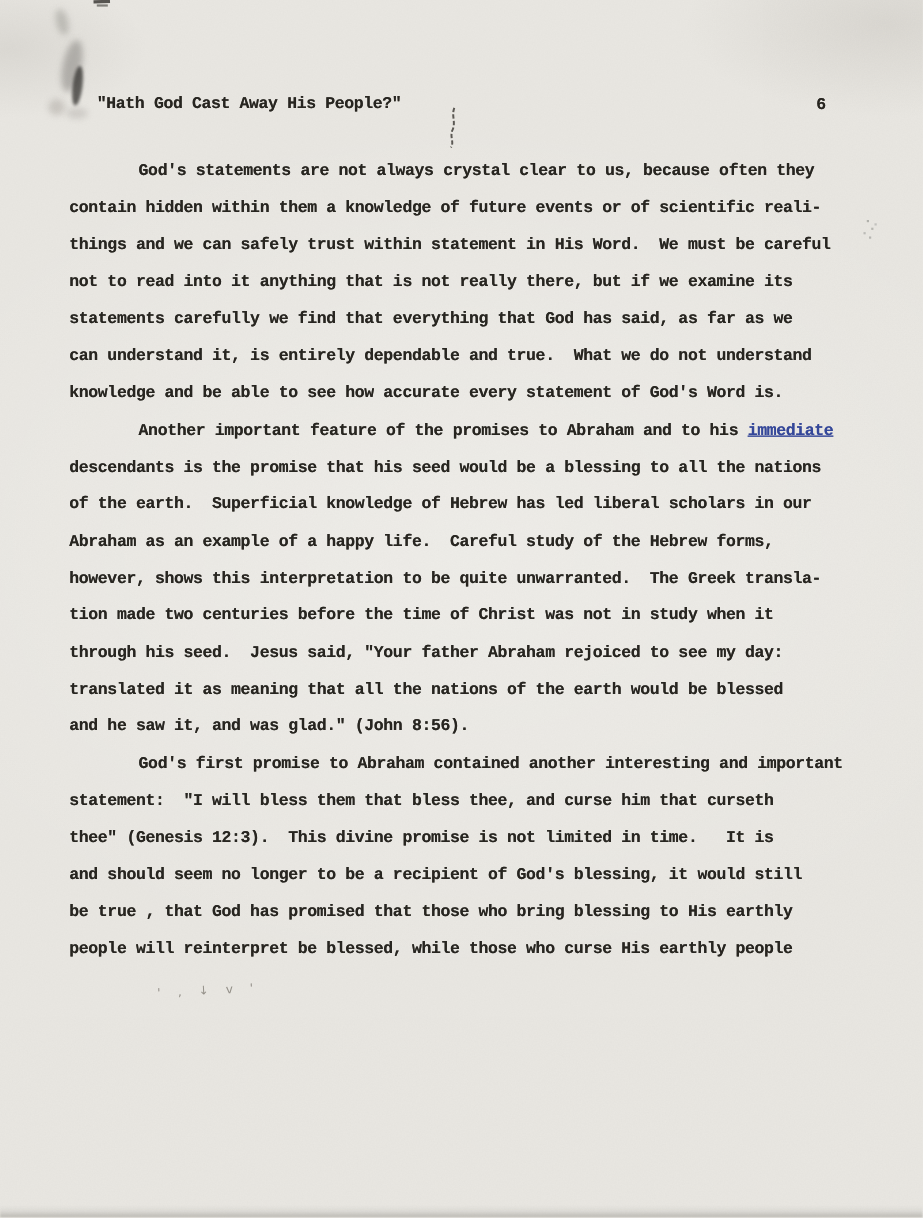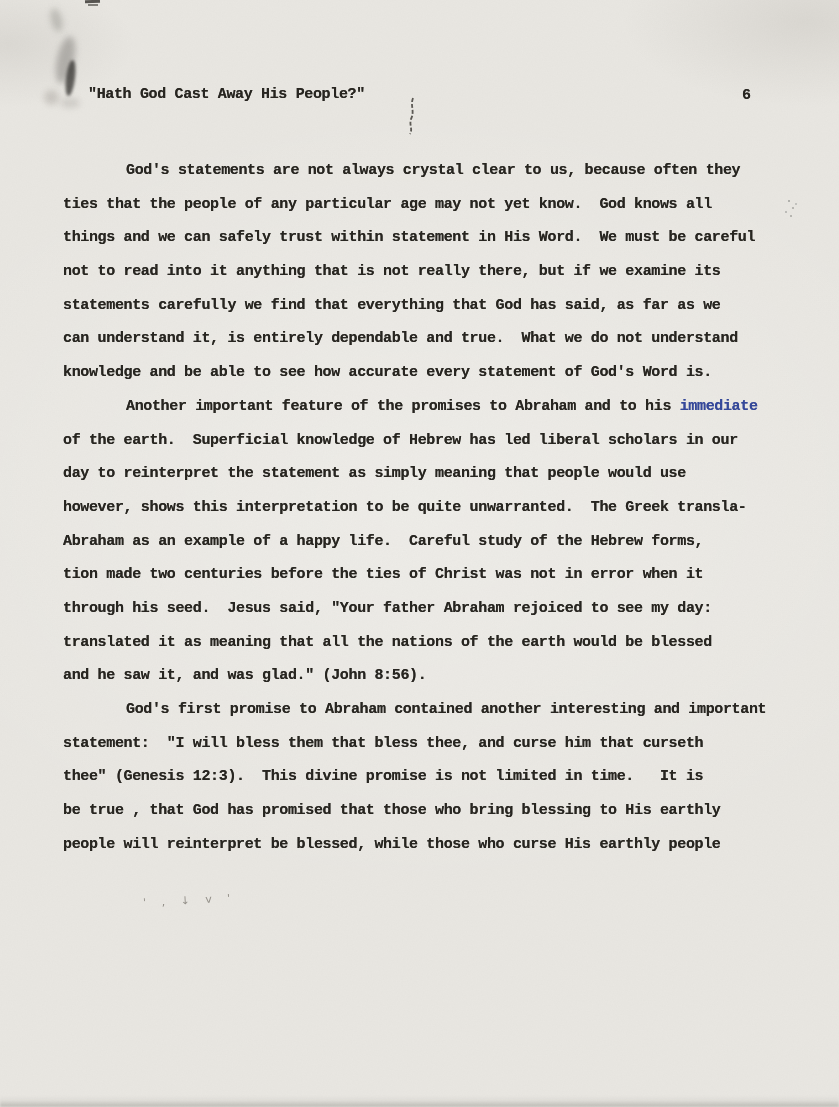--- a/index.html
+++ b/index.html
@@ -40,35 +40,35 @@
     left: 742px;
     top: 87px;
     font-size: 15px;
     font-weight: 700;
     color: #26241f;
     text-shadow: 0 0 0.6px rgba(35,32,28,0.75);
   }
   .doc-body {
     position: absolute;
     left: 63px;
-    top: 154px;
+    top: 139px;
     width: 730px;
   }
   .line {
     white-space: pre;
     font-size: 15px;
     font-weight: 700;
     color: #26241f;
     line-height: 33.7px;
     height: 33.7px;
     letter-spacing: -0.35px;
     text-shadow: 0 0 0.6px rgba(35,32,28,0.75);
   }
   .indent { text-indent: 63px; }
-  .blue-ink { color: #33479b; text-shadow: 0 0 0.6px rgba(45,60,140,0.7); }
+  .blue-ink { color: #33479b; text-shadow: 0 0 0.6px rgba(45,60,140,0.7); text-decoration: underline; }
 
   
   .smudge-blob { position: absolute; border-radius: 50%; }
   .smudge-1 { left: 57px; top: 36px; width: 17px; height: 48px; background: rgba(72,69,64,0.32); transform: rotate(12deg); filter: blur(3px); }
   .smudge-2 { left: 66px; top: 60px; width: 9px;  height: 36px; background: rgba(42,40,37,0.72); transform: rotate(7deg);  filter: blur(1.5px); }
   .smudge-3 { left: 51px; top: 8px;  width: 11px; height: 24px; background: rgba(95,92,86,0.28); transform: rotate(-14deg); filter: blur(3px); }
   .smudge-4 { left: 44px; top: 90px; width: 15px; height: 15px; background: rgba(125,120,112,0.28); filter: blur(3px); }
   .smudge-5 { left: 60px; top: 98px; width: 20px; height: 10px; background: rgba(120,115,108,0.22); filter: blur(3px); }
 
   .top-edge-mark-a { position: absolute; left: 85px; top: 0;  width: 15px; height: 3px; background: rgba(60,58,54,0.85); transform: rotate(-2deg); }
@@ -124,38 +124,39 @@
 
   <div class="doc-header-title">"Hath God Cast Away His People?"</div>
   <div class="doc-page-number">6</div>
 
   <svg class="pen-stroke" width="12" height="38">
     <path d="M7,1 C4,9 9,14 5,22 C3,28 7,32 4,37" stroke="rgba(55,52,48,0.8)" stroke-width="1.8" fill="none" stroke-dasharray="4 2"></path>
   </svg>
 
   <div class="doc-body">
     <div class="line indent">God's statements are not always crystal clear to us, because often they</div>
-    <div class="line">ties that the people of any particular age may not yet know.  God knows all</div>
+    <div class="line">contain hidden within them a knowledge of future events or of scientific reali-</div>
     <div class="line">things and we can safely trust within statement in His Word.  We must be careful</div>
     <div class="line">not to read into it anything that is not really there, but if we examine its</div>
     <div class="line">statements carefully we find that everything that God has said, as far as we</div>
     <div class="line">can understand it, is entirely dependable and true.  What we do not understand</div>
     <div class="line">knowledge and be able to see how accurate every statement of God's Word is.</div>
     <div class="line indent"><span>Another important feature of the promises to Abraham and to his </span><span class="blue-ink">immediate</span></div>
+    <div class="line">descendants is the promise that his seed would be a blessing to all the nations</div>
     <div class="line">of the earth.  Superficial knowledge of Hebrew has led liberal scholars in our</div>
-    <div class="line">day to reinterpret the statement as simply meaning that people would use</div>
+    <div class="line">Abraham as an example of a happy life.  Careful study of the Hebrew forms,</div>
     <div class="line">however, shows this interpretation to be quite unwarranted.  The Greek transla-</div>
-    <div class="line">Abraham as an example of a happy life.  Careful study of the Hebrew forms,</div>
-    <div class="line">tion made two centuries before the ties of Christ was not in error when it</div>
+    <div class="line">tion made two centuries before the time of Christ was not in study when it</div>
     <div class="line">through his seed.  Jesus said, "Your father Abraham rejoiced to see my day:</div>
     <div class="line">translated it as meaning that all the nations of the earth would be blessed</div>
     <div class="line">and he saw it, and was glad." (John 8:56).</div>
     <div class="line indent">God's first promise to Abraham contained another interesting and important</div>
     <div class="line">statement:  "I will bless them that bless thee, and curse him that curseth</div>
     <div class="line">thee" (Genesis 12:3).  This divine promise is not limited in time.   It is</div>
+    <div class="line">and should seem no longer to be a recipient of God's blessing, it would still</div>
     <div class="line">be true , that God has promised that those who bring blessing to His earthly</div>
     <div class="line">people will reinterpret be blessed, while those who curse His earthly people</div>
   </div>
 
   <div class="pencil-scribble">' , ↓ v '</div>
 
   <div class="speck-cluster"></div>
 
   <div class="bottom-edge-shadow"></div>
 

